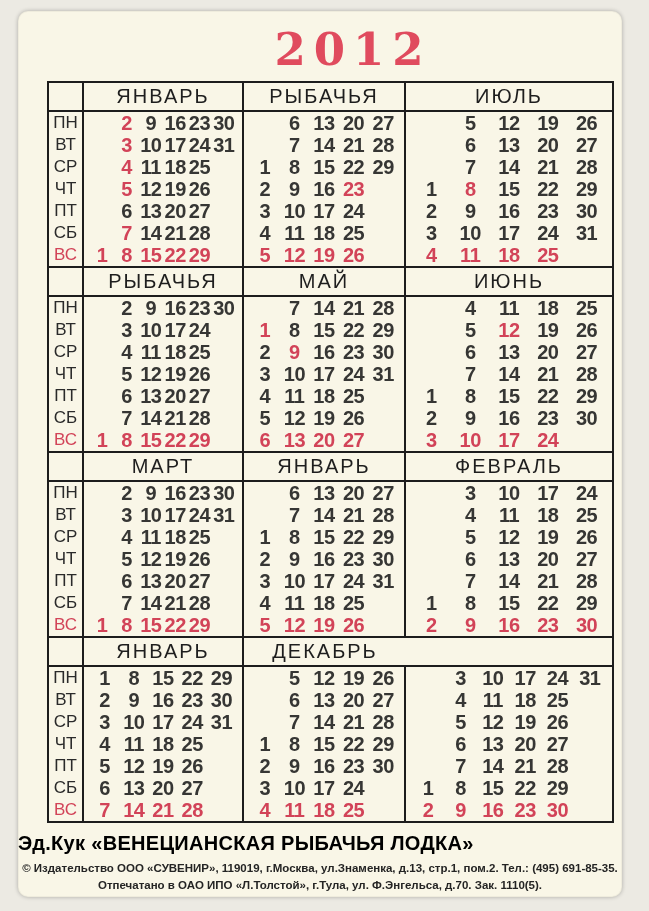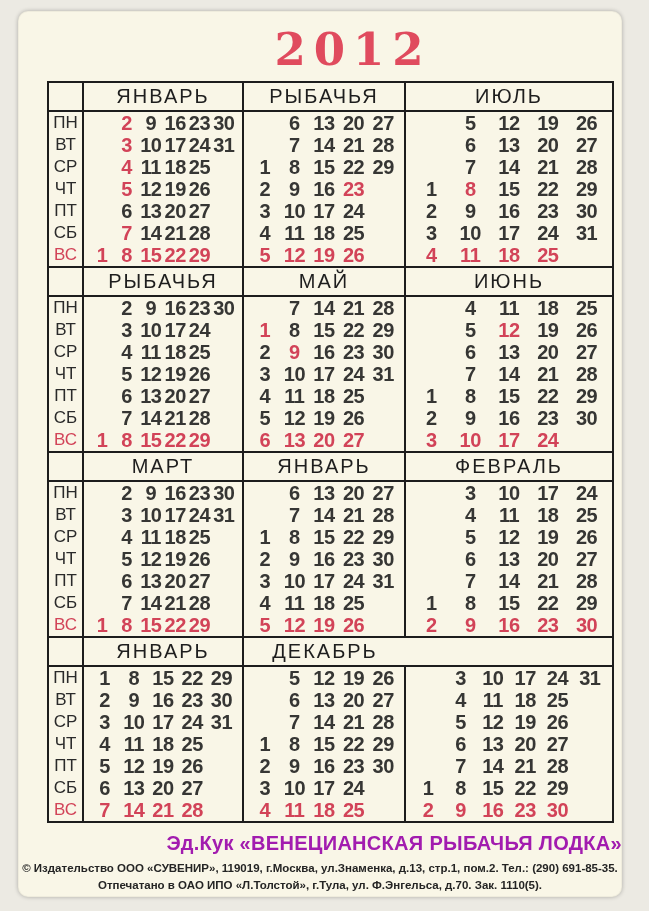--- a/index.html
+++ b/index.html
@@ -47,22 +47,22 @@
   }
   .mcell{overflow:hidden;}
   .dgrid{display:grid;height:22px;padding:0 6px;}
   .d{
     font-weight:700;font-size:20px;line-height:22px;
     text-align:center;color:#363634;
     letter-spacing:-0.5px;
   }
   .red{color:#d24358;}
   .credit{
-    margin-top:9px;text-align:right;
-    font-weight:700;font-size:20px;color:#a21caf;letter-spacing:0.3px;
+    margin-top:9px;text-align:left;
+    font-weight:700;font-size:20px;color:#000000;letter-spacing:0.3px;
   }
   .pub{
     margin-top:7px;text-align:center;
     font-weight:600;font-size:11.5px;color:#242424;
   }
   .printed{
     margin-top:5px;text-align:center;
     font-weight:600;font-size:11.5px;color:#242424;
   }
 </style>
@@ -966,15 +966,15 @@
               <span class="d red">16</span>
               <span class="d red">23</span>
               <span class="d red">30</span>
               <span class="d"></span>
             </div>
           </div>
         </div>
       </div>
     </div>
   <div class="credit">Эд.Кук «ВЕНЕЦИАНСКАЯ РЫБАЧЬЯ ЛОДКА»</div>
-  <div class="pub">© Издательство ООО «СУВЕНИР», 119019, г.Москва, ул.Знаменка, д.13, стр.1, пом.2. Тел.: (290) 691-85-35.</div>
+  <div class="pub">© Издательство ООО «СУВЕНИР», 119019, г.Москва, ул.Знаменка, д.13, стр.1, пом.2. Тел.: (495) 691-85-35.</div>
   <div class="printed">Отпечатано в ОАО ИПО «Л.Толстой», г.Тула, ул. Ф.Энгельса, д.70. Зак. 1110(5).</div>
 </div>
 
 </body></html>

